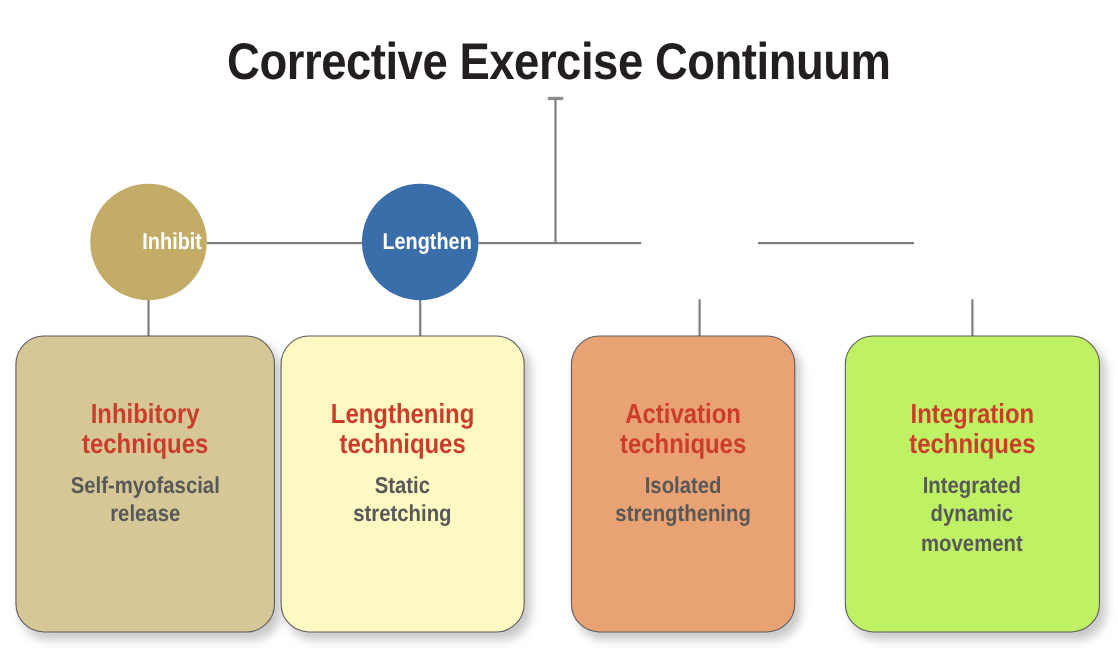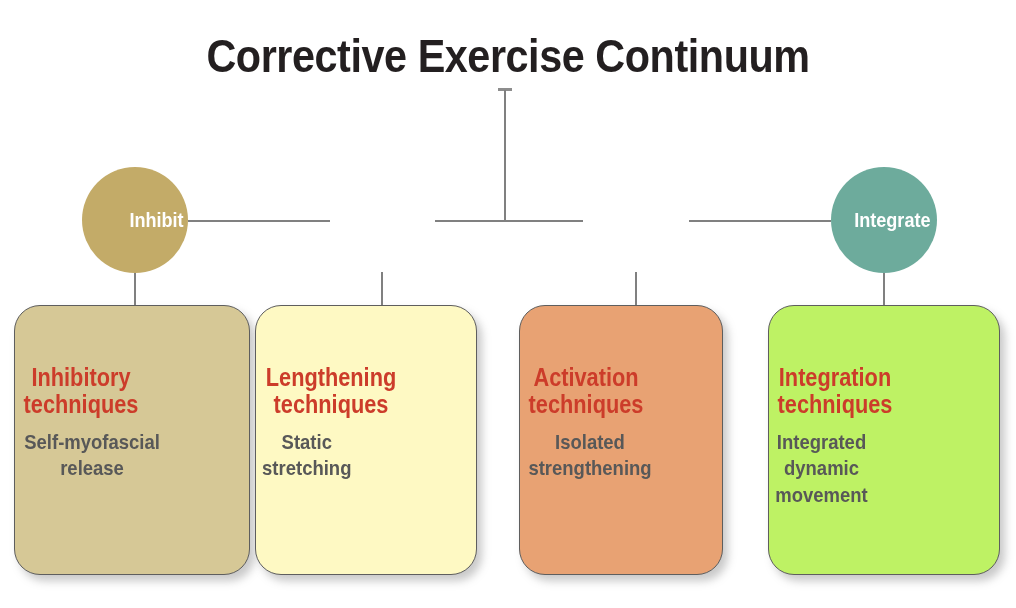--- a/index.html
+++ b/index.html
@@ -72,21 +72,21 @@
   
   .box {
     position: absolute;
     top: 305px;
     height: 270px;
     border-radius: 26px;
     border: 1.5px solid #5e5e5e;
     box-shadow: 5px 6px 9px rgba(120,120,120,0.40);
     display: flex;
     flex-direction: column;
-    align-items: flex-start;
+    align-items: center;
     justify-content: flex-start;
     padding-top: 58px;
     box-sizing: border-box;
     z-index: 2;
   }
   .box-heading {
     color: #cc3c2a;
     font-size: 25px;
     font-weight: bold;
     line-height: 1.06;
@@ -121,22 +121,22 @@
   <div class="line h-line" style="left:689px; top:220px; width:142px;"></div>
 
   <div class="line v-line" style="left:134px; top:272px; height:35px;"></div>
   <div class="line v-line" style="left:381px; top:272px; height:35px;"></div>
   <div class="line v-line" style="left:635px; top:272px; height:35px;"></div>
   <div class="line v-line" style="left:883px; top:272px; height:35px;"></div>
 
   <div class="circle" style="left:82px; top:167px; background:#c3ab68;">
     <span class="circle-label">Inhibit</span>
   </div>
-  <div class="circle" style="left:831px; top:167px; background:#6dab9c;">
-    <span class="circle-label">Integrate</span>
+  <div class="circle" style="left:329px; top:167px; background:#3a6eab;">
+    <span class="circle-label">Lengthen</span>
   </div>
 
   <div class="box" style="left:14px; width:236px; background:#d6c896;">
     <div class="box-heading">Inhibitory
 techniques</div>
     <div class="box-body">Self-myofascial
 release</div>
   </div>
 
   <div class="box" style="left:255px; width:222px; background:#fef9c3;">

